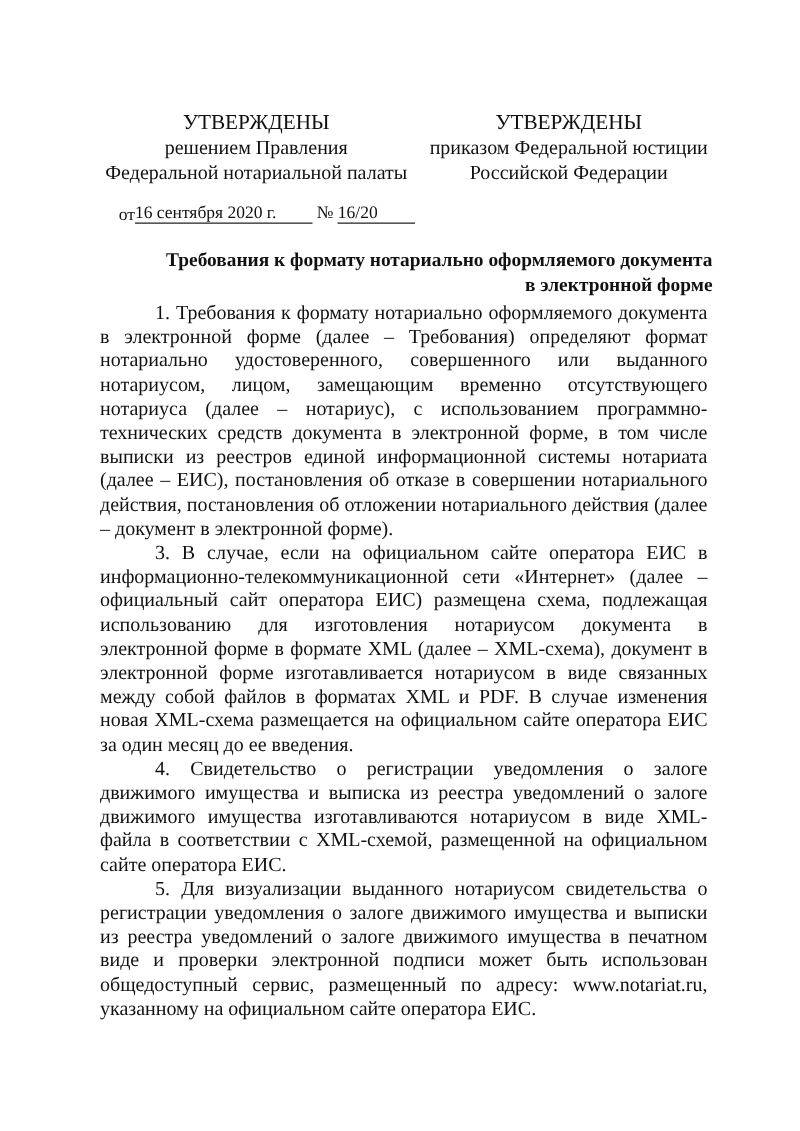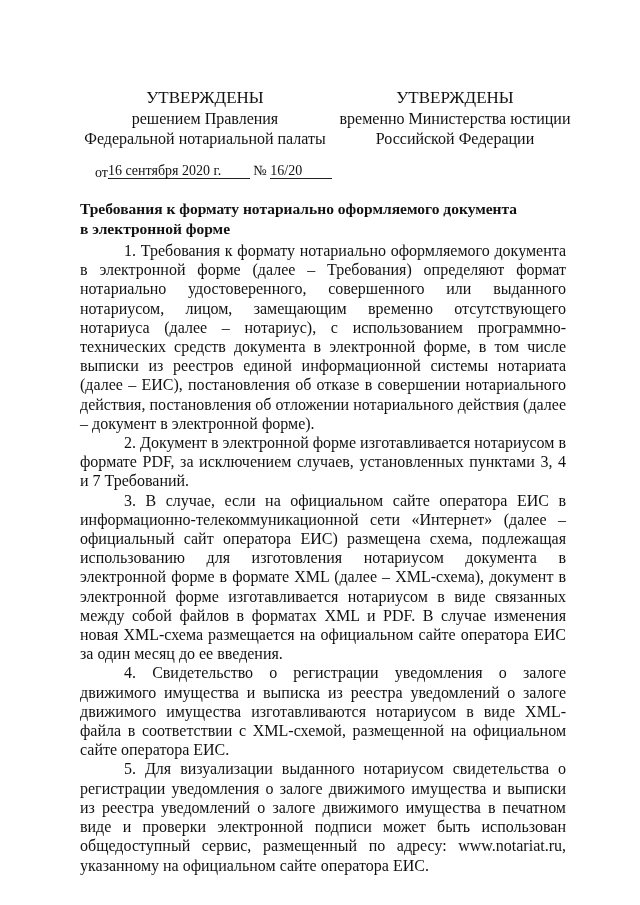--- a/index.html
+++ b/index.html
@@ -11,57 +11,56 @@
   .approve.left { left: 80px; width: 250px; }
   .approve.right { left: 330px; width: 250px; }
   .approve .hd { font-size: 17px; }
 
   .dateline { position: absolute; top: 163px; font-size: 14px; white-space: nowrap; }
   .dateline.left { left: 95px; }
   .dateline.right { left: 345px; }
   .dateline .pre { font-size: 14px; vertical-align: -2px; }
   .dateline .u { border-bottom: 1px solid #222; display: inline-block; line-height: 15px; }
 
-  .title { position: absolute; top: 199px; left: 80px; width: 490px; text-align: left;
+  .title { position: absolute; top: 199px; left: 80px; width: 490px; text-align: right;
            font-weight: bold; font-size: 15.5px; line-height: 20px; }
 
   .body { position: absolute; top: 241px; left: 80px; width: 486px; font-size: 16px; line-height: 19.2px;
           text-align: justify; }
   .body p { margin: 0; text-indent: 44px; }
 </style>
 </head>
 <body>
 
 <div class="page">
 
   <div class="approve left">
     <div class="hd">УТВЕРЖДЕНЫ</div>
     <div>решением Правления</div>
     <div>Федеральной нотариальной палаты</div>
   </div>
 
   <div class="approve right">
     <div class="hd">УТВЕРЖДЕНЫ</div>
-    <div>временно Министерства юстиции</div>
+    <div>приказом Федеральной юстиции</div>
     <div>Российской Федерации</div>
   </div>
 
   <div class="dateline left">
     <span class="pre">от</span><span class="u" style="width:142px">16 сентября  2020 г.</span>
     <span>№</span>
     <span class="u" style="width:62px">16/20</span>
   </div>
 
 
   <div class="title">
     <div>Требования к формату нотариально оформляемого документа</div>
     <div>в электронной форме</div>
   </div>
 
   <div class="body">
     <p>1. Требования к формату нотариально оформляемого документа в электронной форме (далее – Требования) определяют формат нотариально удостоверенного, совершенного или выданного нотариусом, лицом, замещающим временно отсутствующего нотариуса (далее – нотариус), с использованием программно-технических средств документа в электронной форме, в том числе выписки из реестров единой информационной системы нотариата (далее – ЕИС), постановления об отказе в совершении нотариального действия, постановления об отложении нотариального действия (далее – документ в электронной форме).</p>
-    <p>2. Документ в электронной форме изготавливается нотариусом в формате PDF, за исключением случаев, установленных пунктами 3, 4 и 7 Требований.</p>
     <p>3. В случае, если на официальном сайте оператора ЕИС в информационно-телекоммуникационной сети «Интернет» (далее – официальный сайт оператора ЕИС) размещена схема, подлежащая использованию для изготовления нотариусом документа в электронной форме в формате XML (далее – XML-схема), документ в электронной форме изготавливается нотариусом в виде связанных между собой файлов в форматах XML и PDF. В случае изменения новая XML-схема размещается на официальном сайте оператора ЕИС за один месяц до ее введения.</p>
     <p>4. Свидетельство о регистрации уведомления о залоге движимого имущества и выписка из реестра уведомлений о залоге движимого имущества изготавливаются нотариусом в виде XML-файла в соответствии с XML-схемой, размещенной на официальном сайте оператора ЕИС.</p>
     <p>5. Для визуализации выданного нотариусом свидетельства о регистрации уведомления о залоге движимого имущества и выписки из реестра уведомлений о залоге движимого имущества в печатном виде и проверки электронной подписи может быть использован общедоступный сервис, размещенный по адресу: www.notariat.ru, указанному на официальном сайте оператора ЕИС.</p>
   </div>
 
 </div>
 
 </body></html>

